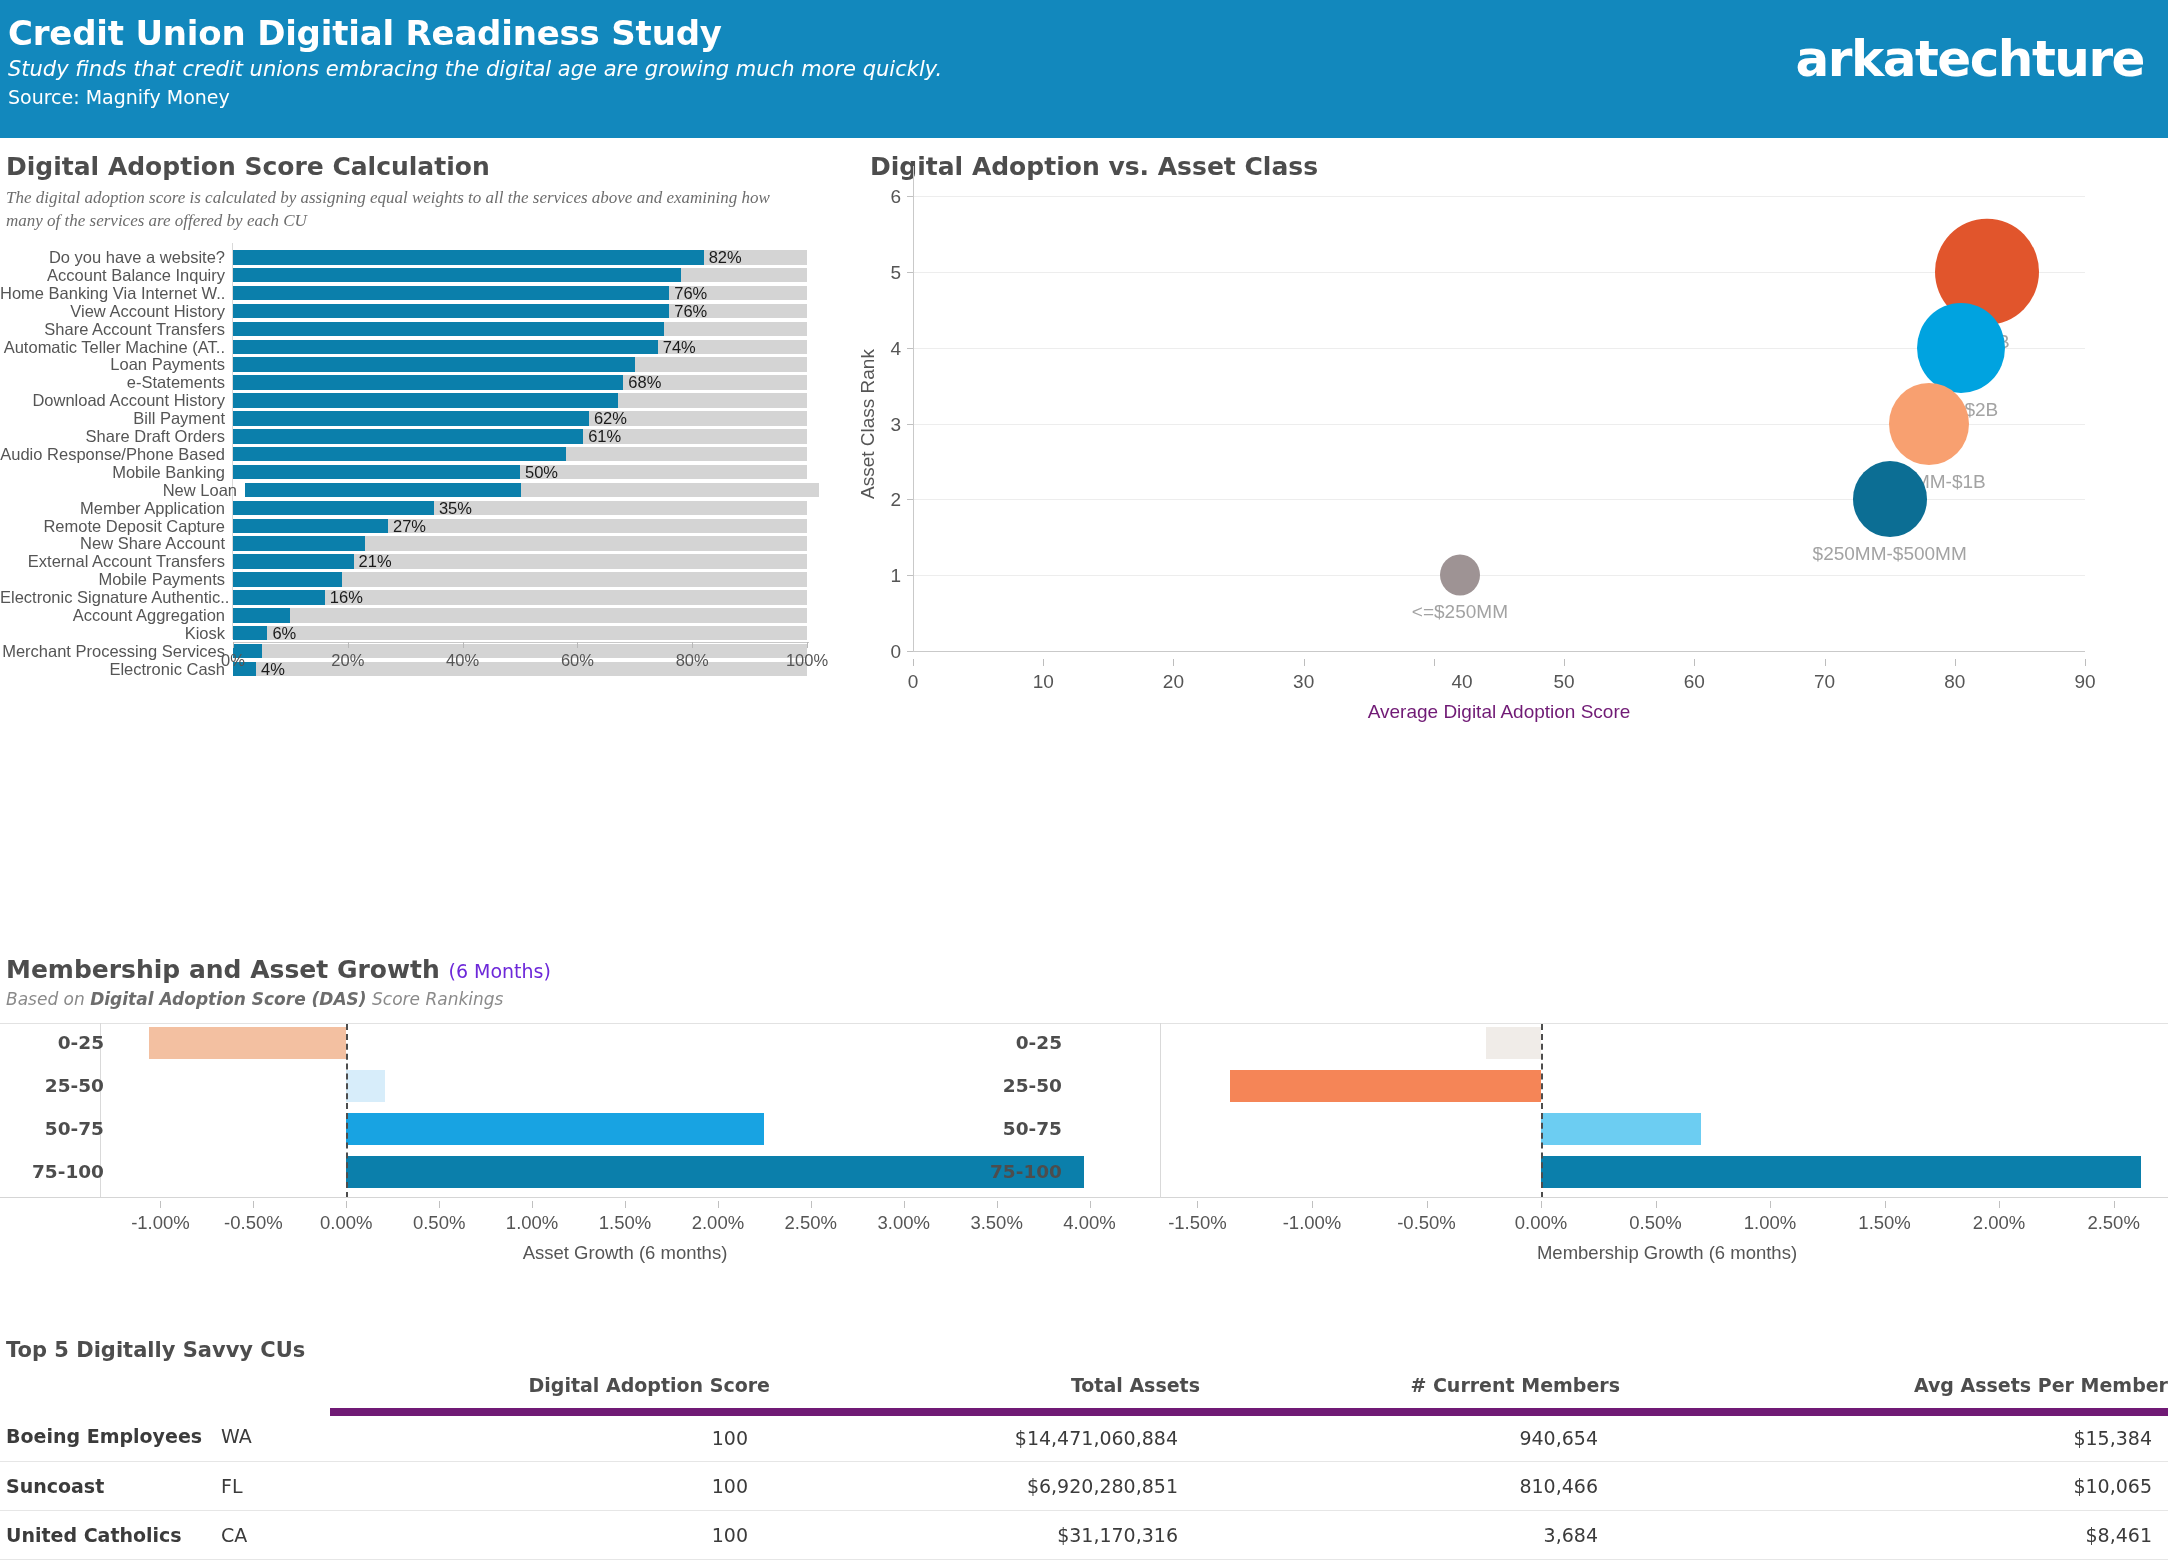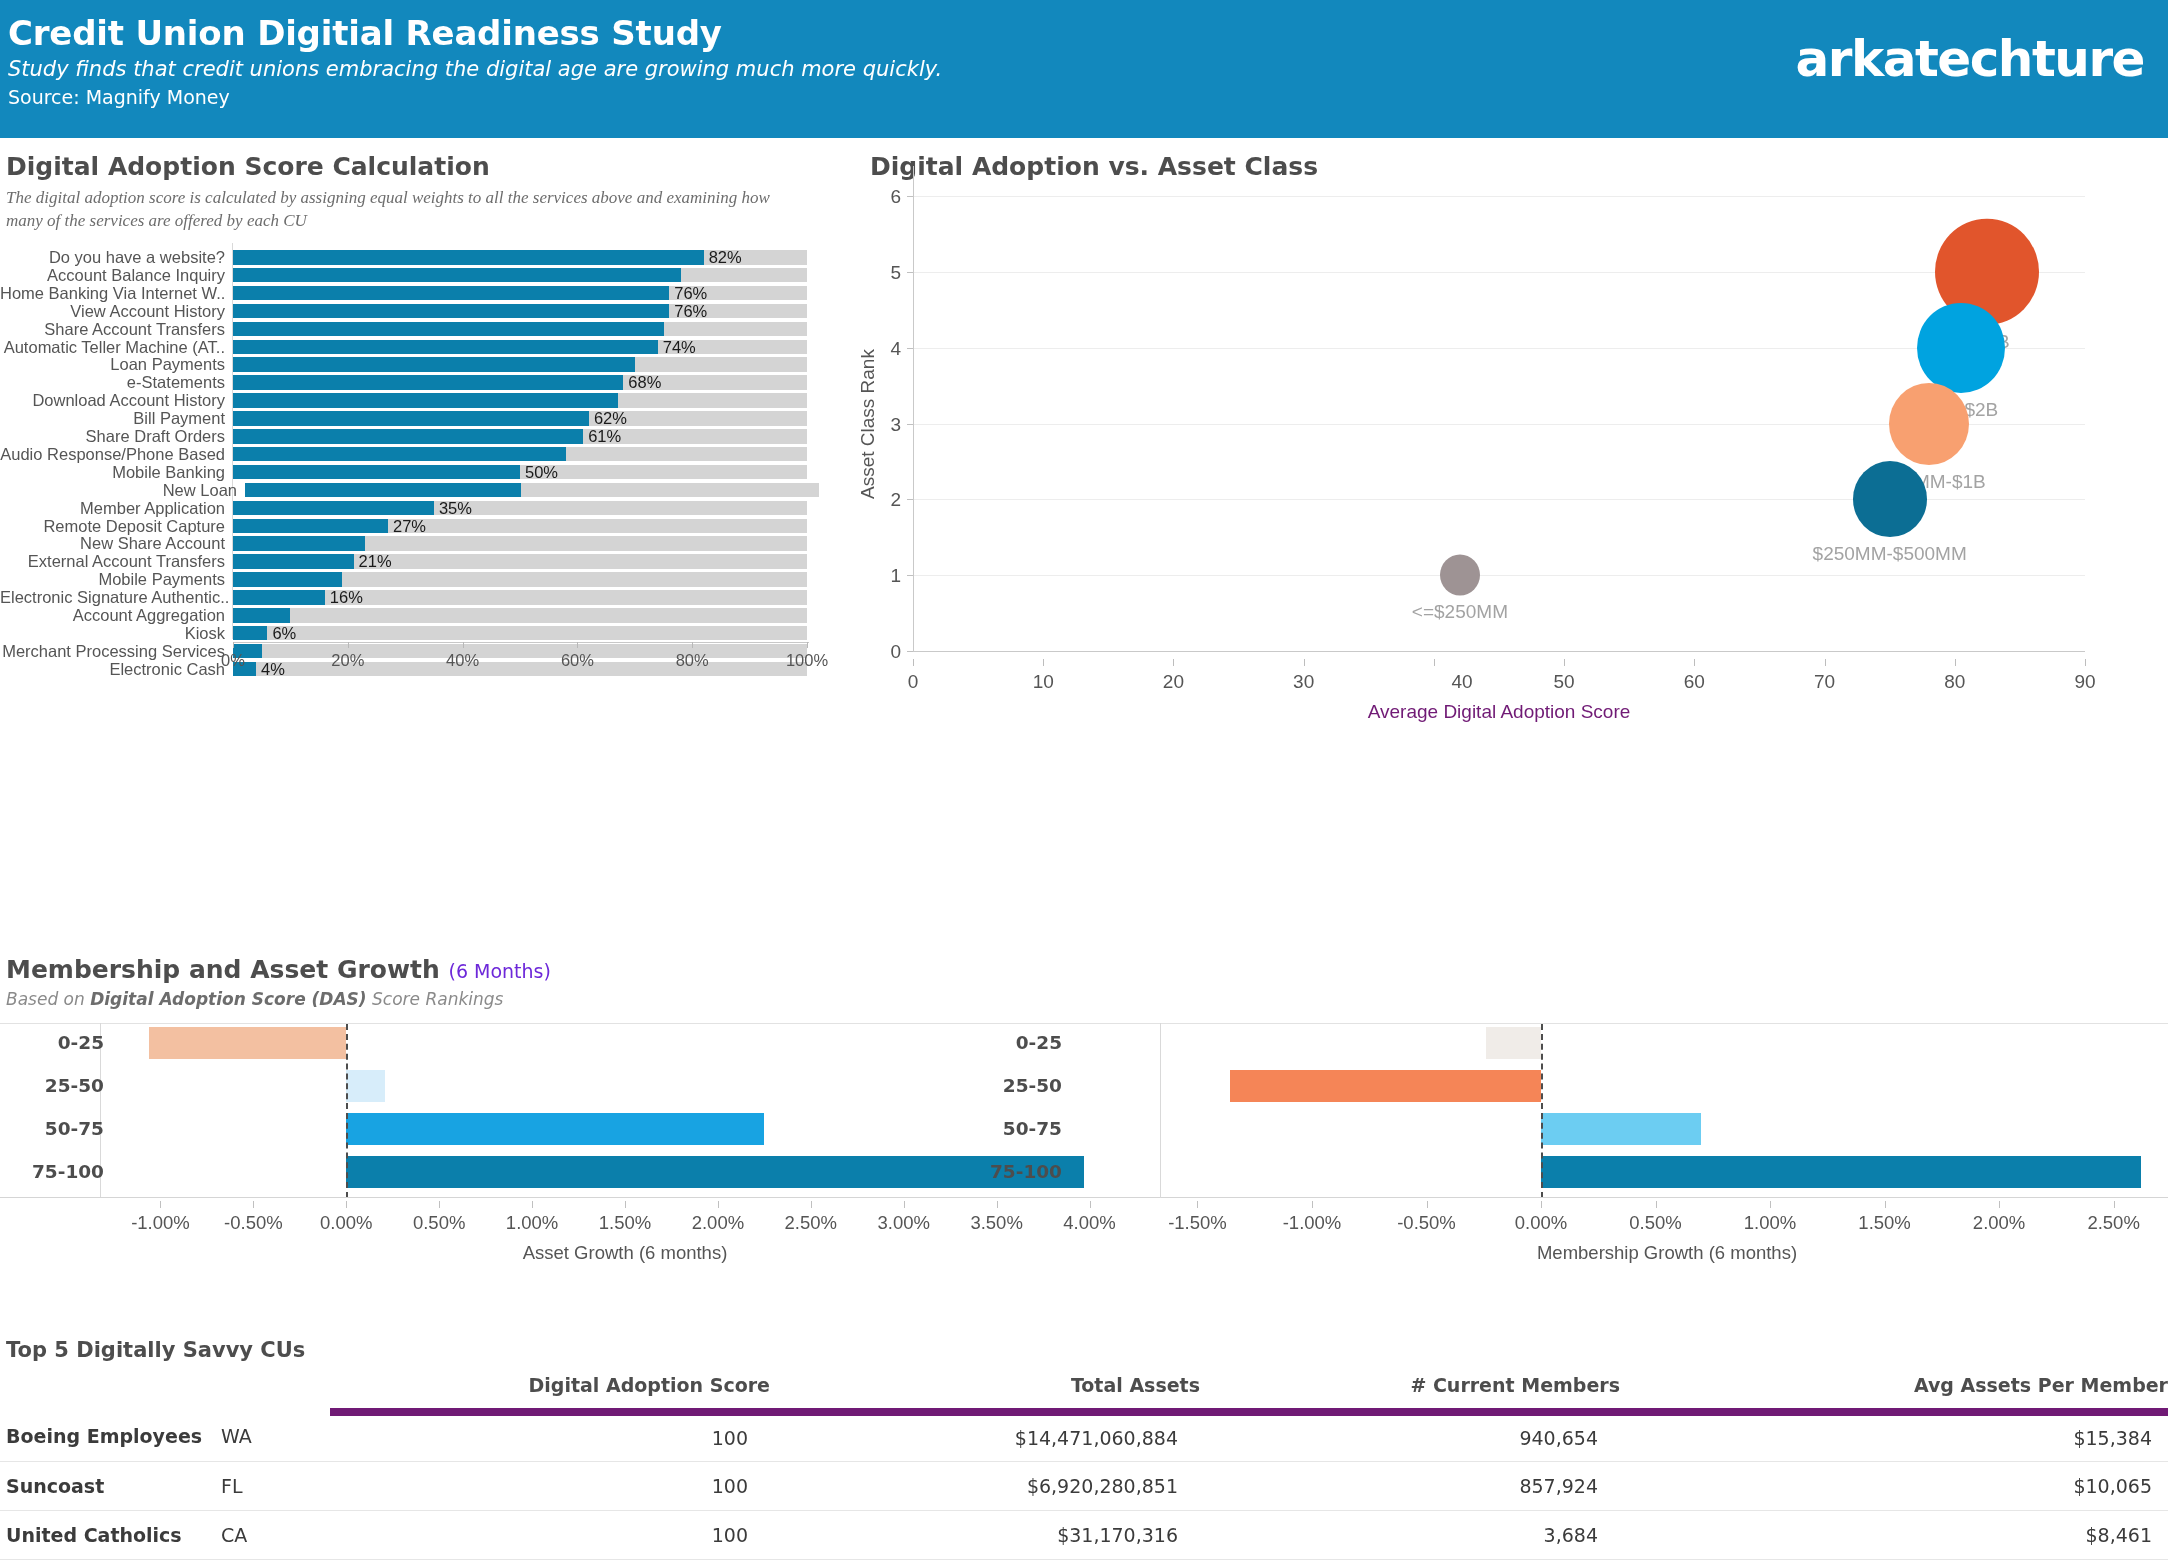--- a/index.html
+++ b/index.html
@@ -525,21 +525,21 @@
           <td class="c-score">100</td>
           <td class="c-assets">$14,471,060,884</td>
           <td class="c-members">940,654</td>
           <td class="c-avg">$15,384</td>
         </tr>
         <tr>
           <td class="c-name">Suncoast</td>
           <td class="c-state">FL</td>
           <td class="c-score">100</td>
           <td class="c-assets">$6,920,280,851</td>
-          <td class="c-members">857,924</td>
+          <td class="c-members">810,466</td>
           <td class="c-avg">$10,065</td>
         </tr>
         <tr>
           <td class="c-name">United Catholics</td>
           <td class="c-state">CA</td>
           <td class="c-score">100</td>
           <td class="c-assets">$31,170,316</td>
           <td class="c-members">3,684</td>
           <td class="c-avg">$8,461</td>
         </tr>

